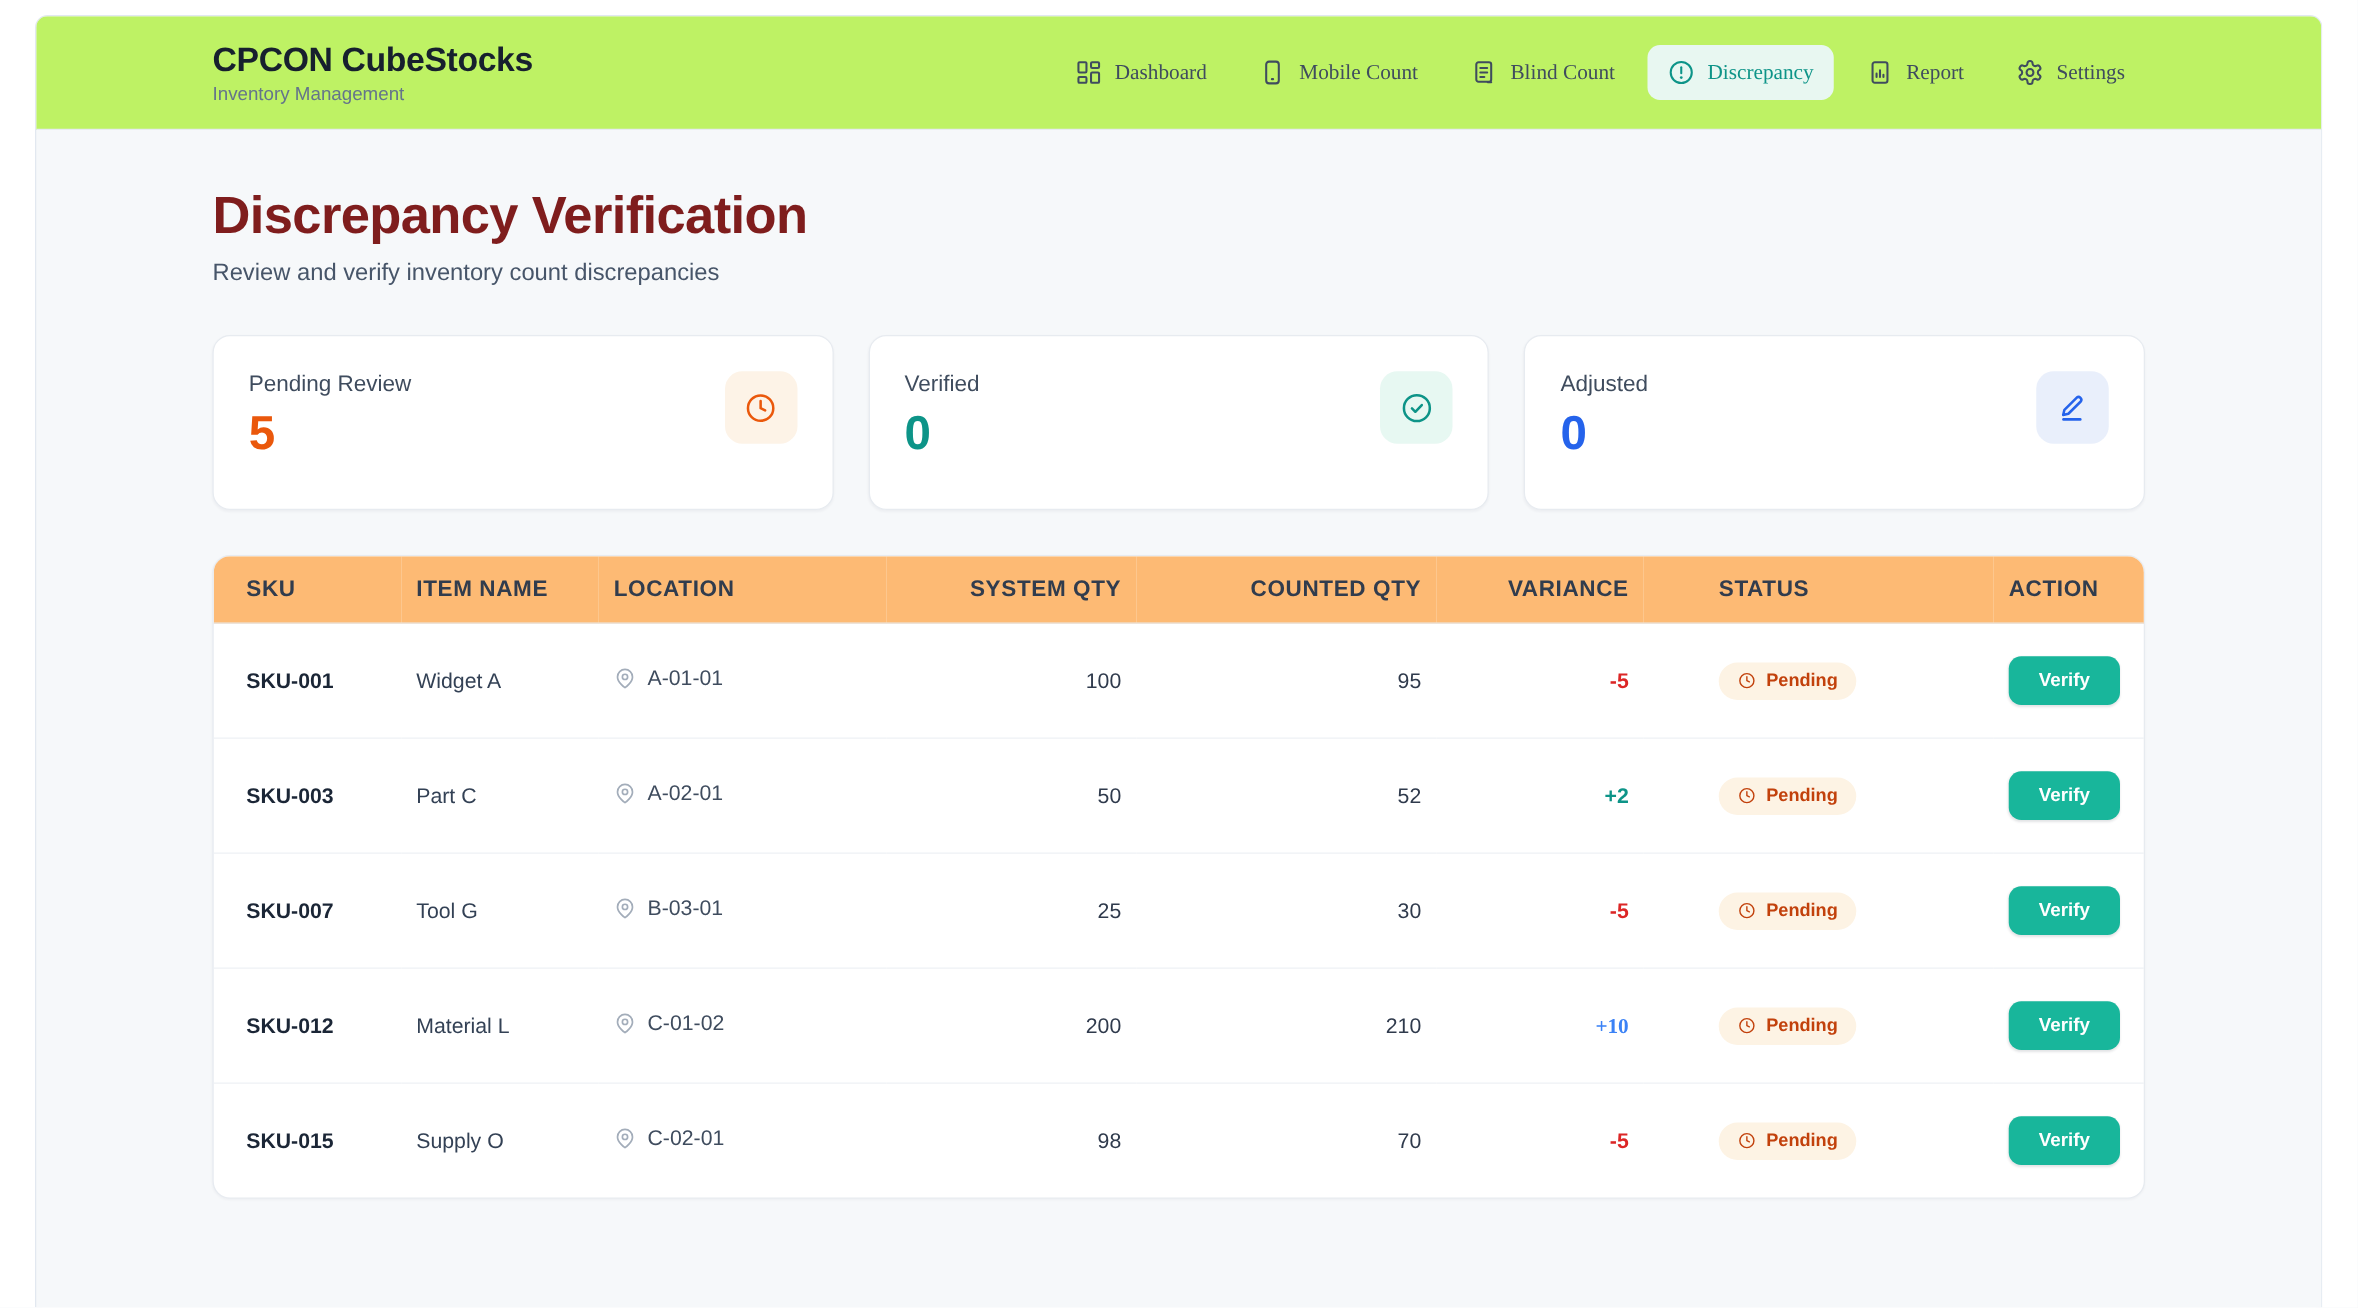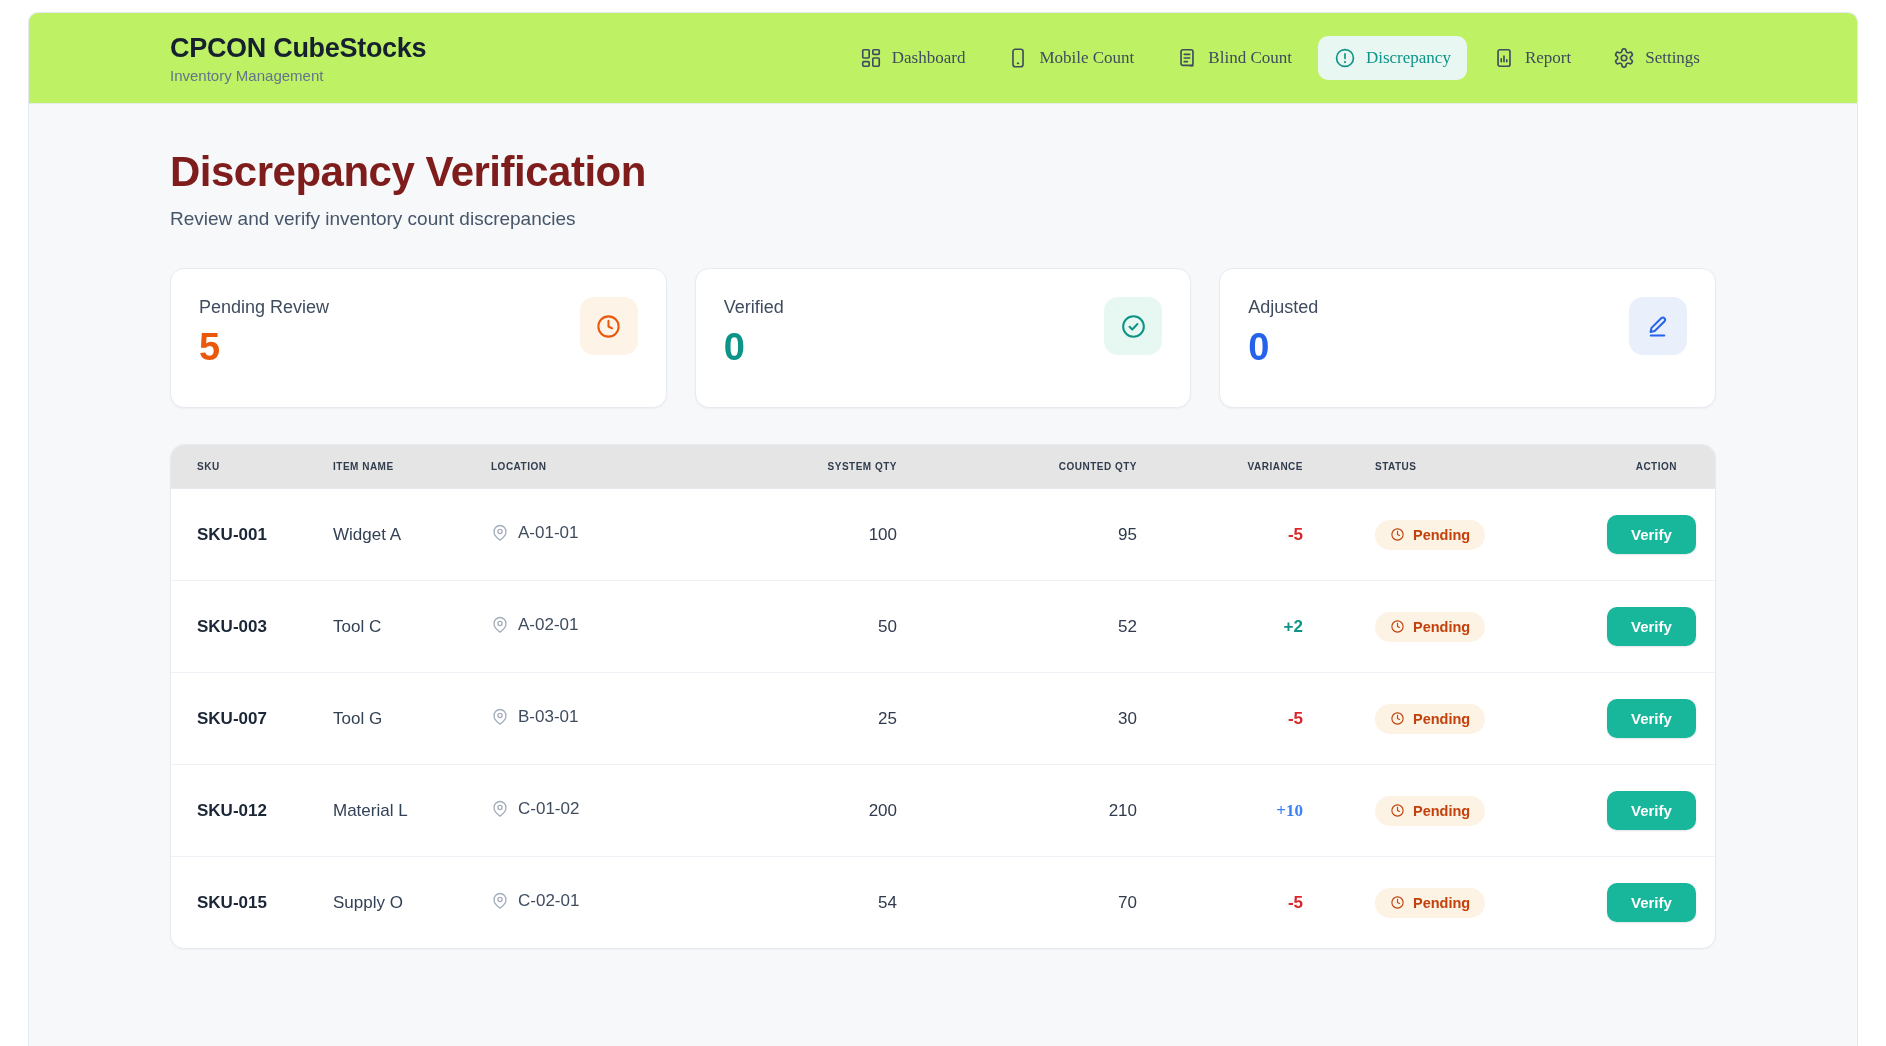--- a/index.html
+++ b/index.html
@@ -56,21 +56,21 @@
   }
   .stat-icon svg { width: 27px; height: 27px; }
 
   
   .table-card {
     margin-top: 36px; background: #ffffff; border: 1px solid #e7ebf0;
     border-radius: 14px; overflow: hidden; box-shadow: 0 1px 2px rgba(15,23,42,0.04);
   }
   table { width: 100%; border-collapse: collapse; table-layout: fixed; }
   thead th {
-    background: #e5e5e5; text-align: left; font-size: 10px; font-weight: 700;
+    background: #fdba74; text-align: left; font-size: 18px; font-weight: 700;
     color: #313c4d; text-transform: uppercase; letter-spacing: 0.5px;
     padding: 16px 12px; border-bottom: 1px solid #e7ebf0;
   }
   tbody td { padding: 26px 12px; font-size: 17px; vertical-align: middle; }
   tbody tr + tr td { border-top: 1px solid #eef1f5; }
   th.first, td.first { padding-left: 26px; }
   th.num, td.num { text-align: right; }
   th.c-action, td.c-action { text-align: right; padding-right: 40px; }
   th.c-status, td.c-status { padding-left: 60px; }
   td.c-sku { font-weight: 700; color: #1b2636; }
@@ -264,21 +264,21 @@
                     </span>
         <span class="badge-text">Pending</span>
       </span>
     </td>
     <td class="c-action" data-name="action-cell">
       <button class="verify-btn" data-name="verify-button" style="background: rgb(24, 182, 155);">Verify</button>
     </td>
   </tr>
               <tr data-name="table-row">
     <td class="c-sku first" data-name="sku-cell">SKU-003</td>
-    <td class="c-item" data-name="item-name-cell">Tool C</td>
+    <td class="c-item" data-name="item-name-cell">Part C</td>
     <td class="c-loc" data-name="location-cell">
       <span class="loc-wrap">
         <span class="pin" data-name="map-pin-icon">
                       <svg fill="none" stroke="currentColor" stroke-width="1.8" stroke-linecap="round" stroke-linejoin="round" viewBox="0 0 24 24">
                         <path d="M20 10c0 6-8 11.5-8 11.5S4 16 4 10a8 8 0 0 1 16 0Z"></path>
                         <circle cx="12" cy="10" r="2.8"></circle>
                       </svg>
                     </span>
         <span class="loc-text">A-02-01</span>
       </span>
@@ -372,21 +372,21 @@
       <span class="loc-wrap">
         <span class="pin" data-name="map-pin-icon">
                       <svg fill="none" stroke="currentColor" stroke-width="1.8" stroke-linecap="round" stroke-linejoin="round" viewBox="0 0 24 24">
                         <path d="M20 10c0 6-8 11.5-8 11.5S4 16 4 10a8 8 0 0 1 16 0Z"></path>
                         <circle cx="12" cy="10" r="2.8"></circle>
                       </svg>
                     </span>
         <span class="loc-text">C-02-01</span>
       </span>
     </td>
-    <td class="c-sys num" data-name="system-qty-cell">54</td>
+    <td class="c-sys num" data-name="system-qty-cell">98</td>
     <td class="c-cnt num" data-name="counted-qty-cell">70</td>
     <td class="c-var num" data-name="variance-cell" style="color: rgb(220, 38, 38);">-5</td>
     <td class="c-status" data-name="status-cell">
       <span class="badge" data-name="status-badge" style="background: rgb(253, 243, 228); color: rgb(194, 65, 12);">
         <span class="badge-clock" data-name="clock-icon">
                       <svg fill="none" stroke="currentColor" stroke-width="1.8" stroke-linecap="round" stroke-linejoin="round" viewBox="0 0 24 24">
                         <circle cx="12" cy="12" r="9"></circle>
                         <path d="M12 7v5l3.2 1.6"></path>
                       </svg>
                     </span>

